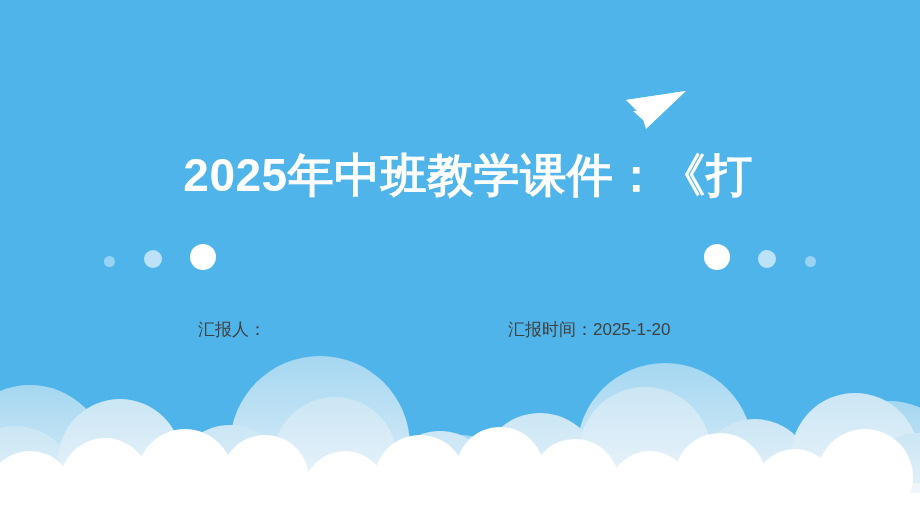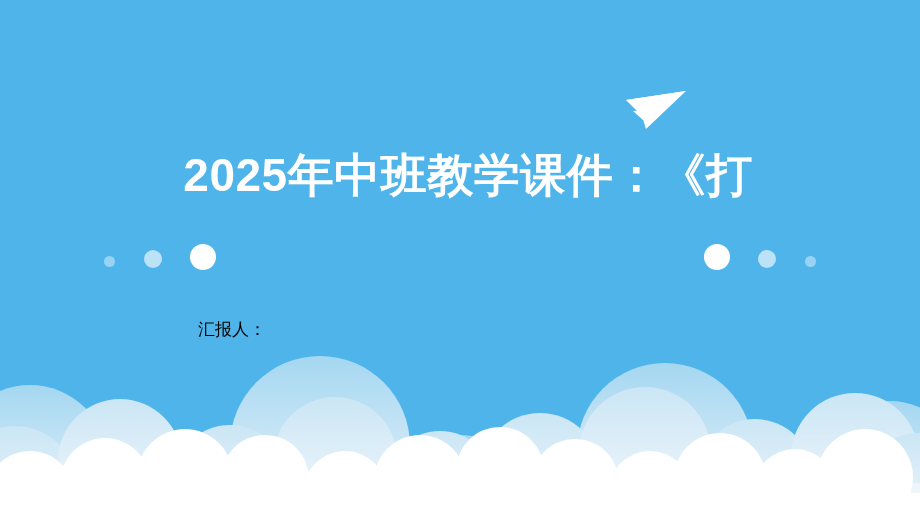--- a/index.html
+++ b/index.html
@@ -61,21 +61,21 @@
     position: absolute;
     left: 0;
     top: 316px;
     width: 920px;
     height: 28px;
   }
   .meta-item {
     position: absolute;
     font-size: 17px;
     line-height: 28px;
-    color: #000000;
+    color: #404040;
     white-space: nowrap;
   }
   .meta-presenter { left: 198px; }
   .meta-date { left: 508px; }
 
   
   .dot {
     position: absolute;
     border-radius: 50%;
     background: #ffffff;
@@ -119,20 +119,21 @@
 
   <div class="dot dot-l1"></div>
   <div class="dot dot-l2"></div>
   <div class="dot dot-l3"></div>
   <div class="dot dot-r1"></div>
   <div class="dot dot-r2"></div>
   <div class="dot dot-r3"></div>
 
   <div class="meta-row">
     <div class="meta-item meta-presenter">汇报人：</div>
+    <div class="meta-item meta-date">汇报时间：2025-1-20</div>
   </div>
 
   <div class="clouds">
     <svg viewBox="0 0 920 175" preserveAspectRatio="none" xmlns="http://www.w3.org/2000/svg" aria-hidden="true">
       <defs>
         <linearGradient id="gBack" x1="0" y1="0" x2="0" y2="1">
           <stop offset="0%" stop-color="#a5d7f1"></stop>
           <stop offset="55%" stop-color="#cfe8f6"></stop>
           <stop offset="100%" stop-color="#e9f3fa"></stop>
         </linearGradient>

